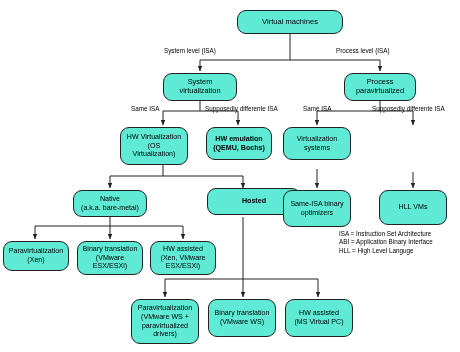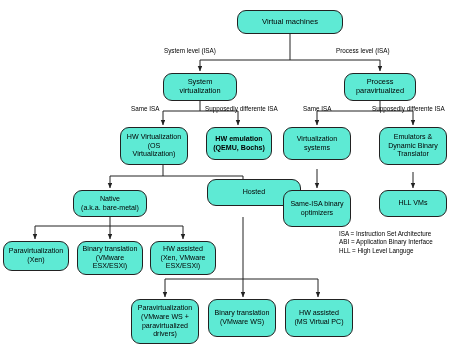--- a/index.html
+++ b/index.html
@@ -123,30 +123,27 @@
   <div class="node tier2" style="left:344px; top:73px; width:72px; height:28px;">Process
 paravirtualized</div>
 
   <div class="node" style="left:120px; top:127px; width:68px; height:38px;">HW Virtualization
 (OS
 Virtualization)</div>
   <div class="node" style="left:206px; top:127px; width:66px; height:33px;font-weight:bold;">HW emulation
 (QEMU, Bochs)</div>
   <div class="node" style="left:283px; top:127px; width:68px; height:33px;">Virtualization
 systems</div>
-  <div class="node" style="left:379px; top:127px; width:68px; height:38px;">Emulators &amp;
-Dynamic Binary
-Translator</div>
 
   <div class="node" style="left:73px; top:190px; width:74px; height:27px;text-align:center;">Native
 (a.k.a. bare-metal)</div>
-  <div class="node" style="left:207px; top:179px; width:94px; height:27px;">Hosted</div>
+  <div class="node" style="left:207px; top:188px; width:94px; height:27px;font-weight:bold;">Hosted</div>
   <div class="node" style="left:283px; top:190px; width:68px; height:37px;">Same-ISA binary
 optimizers</div>
-  <div class="node" style="left:379px; top:190px; width:68px; height:27px;">HLL VMs</div>
+  <div class="node" style="left:379px; top:190px; width:68px; height:35px;">HLL VMs</div>
 
   <div class="node" style="left:3px; top:241px; width:66px; height:30px;">Paravirtualization
 (Xen)</div>
   <div class="node" style="left:77px; top:241px; width:66px; height:34px;">Binary translation
 (VMware
 ESX/ESXi)</div>
   <div class="node" style="left:150px; top:241px; width:66px; height:34px;">HW assisted
 (Xen, VMware
 ESX/ESXi)</div>
 

